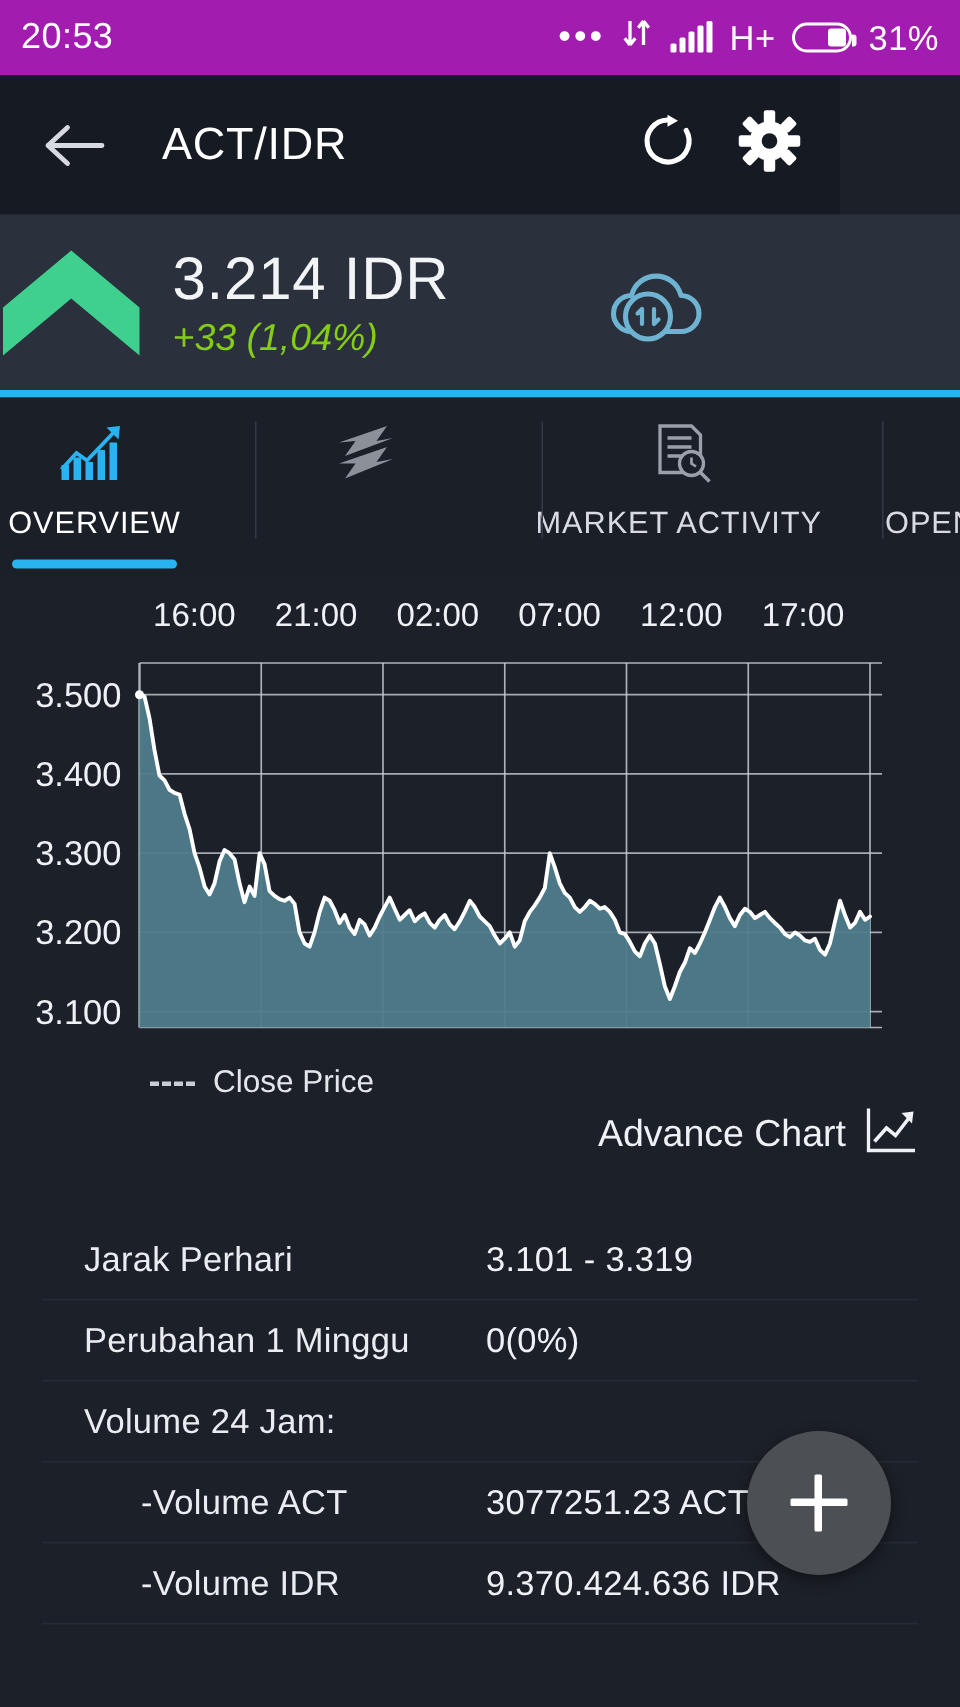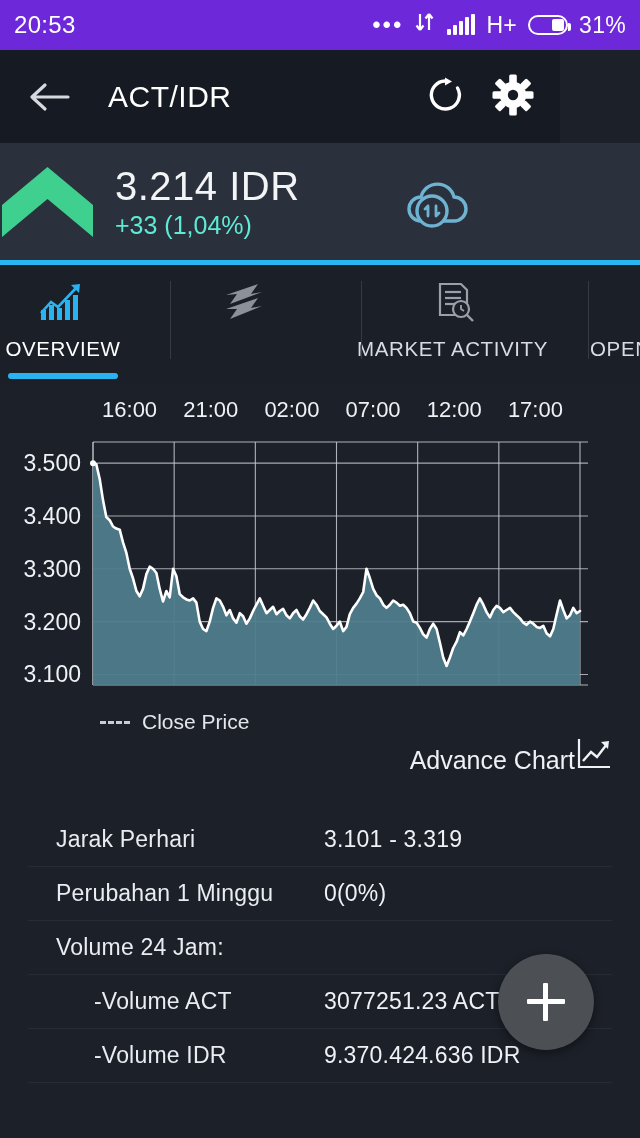--- a/index.html
+++ b/index.html
@@ -7,21 +7,21 @@
     width:640px; height:1138px;
     background:#1c2028;
     font-family:"Liberation Sans", sans-serif;
     overflow:hidden;
   }
   #app { position:relative; width:640px; height:1138px; background:#1c2028; }
 
   
   .statusbar{
     position:absolute; left:0; top:0; width:640px; height:50px;
-    background:#6d28d9; color:#fff; display:flex; align-items:center;
+    background:#a21caf; color:#fff; display:flex; align-items:center;
     padding:0 14px; font-size:23px; letter-spacing:.3px;
   }
   .sb-time{ font-size:24px; font-weight:400; }
   .sb-right{ margin-left:auto; display:flex; align-items:center; gap:11px; }
   .sb-dots{ letter-spacing:2px; font-size:24px; line-height:10px; }
   .sb-hplus{ font-size:23px; }
   .sb-pct{ font-size:23px; }
   .sig{ display:flex; align-items:flex-end; gap:2px; height:20px; }
   .sig i{ display:block; width:4px; background:#fff; border-radius:1px; }
   .sig i:nth-child(1){ height:6px; }
@@ -49,21 +49,21 @@
   .ab-right{ margin-left:auto; display:flex; align-items:center; gap:28px; }
 
   
   .pricehead{
     position:absolute; left:0; top:143px; width:640px; height:117px;
     background:#2b313c; display:flex; align-items:center; 
   }
   .chev{ width:95px; height:74px; flex:0 0 auto; }
   .pricewrap{ margin-left:20px; }
   .price{ color:#f2f4f6; font-size:40px; line-height:44px; letter-spacing:.5px; }
-  .change{ color:#5eead4; font-size:25px; line-height:30px; margin-top:2px; }
+  .change{ color:#84cc16; font-size:25px; line-height:30px; margin-top:2px;font-style:italic; }
   .cloud{ margin-left:98px; width:78px; height:62px; }
   .accent-line{
     position:absolute; left:0; top:260px; width:640px; height:5px; background:#29b3f0;
   }
 
   
   .tabs{
     position:absolute; left:0; top:265px; width:640px; height:120px;
     background:#1a1f28; display:flex; overflow:hidden;gap:44px;
   }
@@ -88,21 +88,21 @@
 
   
   .chartcard{ position:absolute; left:0; top:385px; width:640px; height:395px; }
   .chart-svg{ display:block; }
   .legend{
     position:absolute; left:100px; top:325px; display:flex; align-items:center; gap:12px;
   }
   .legend .dash{ width:30px; height:0; border-top:3px dashed #c9ced6; }
   .legend .ltext{ color:#e3e7ec; font-size:21px; }
   .advance{
-    position:absolute; right:28px; top:352px; display:flex; align-items:flex-end; gap:1px;
+    position:absolute; right:28px; top:352px; display:flex; align-items:center; gap:12px;
   }
   .advance .atext{ color:#eef1f5; font-size:25px; }
 
   
   .info{ position:absolute; left:0; top:813px; width:640px; }
   .row{
     height:54px; display:flex; align-items:center;
     border-bottom:1px solid #262b35; margin:0 28px; padding:0 28px;
   }
   .row .k{ color:#e9edf2; font-size:23px; width:268px; flex:0 0 auto; letter-spacing:.2px; }

